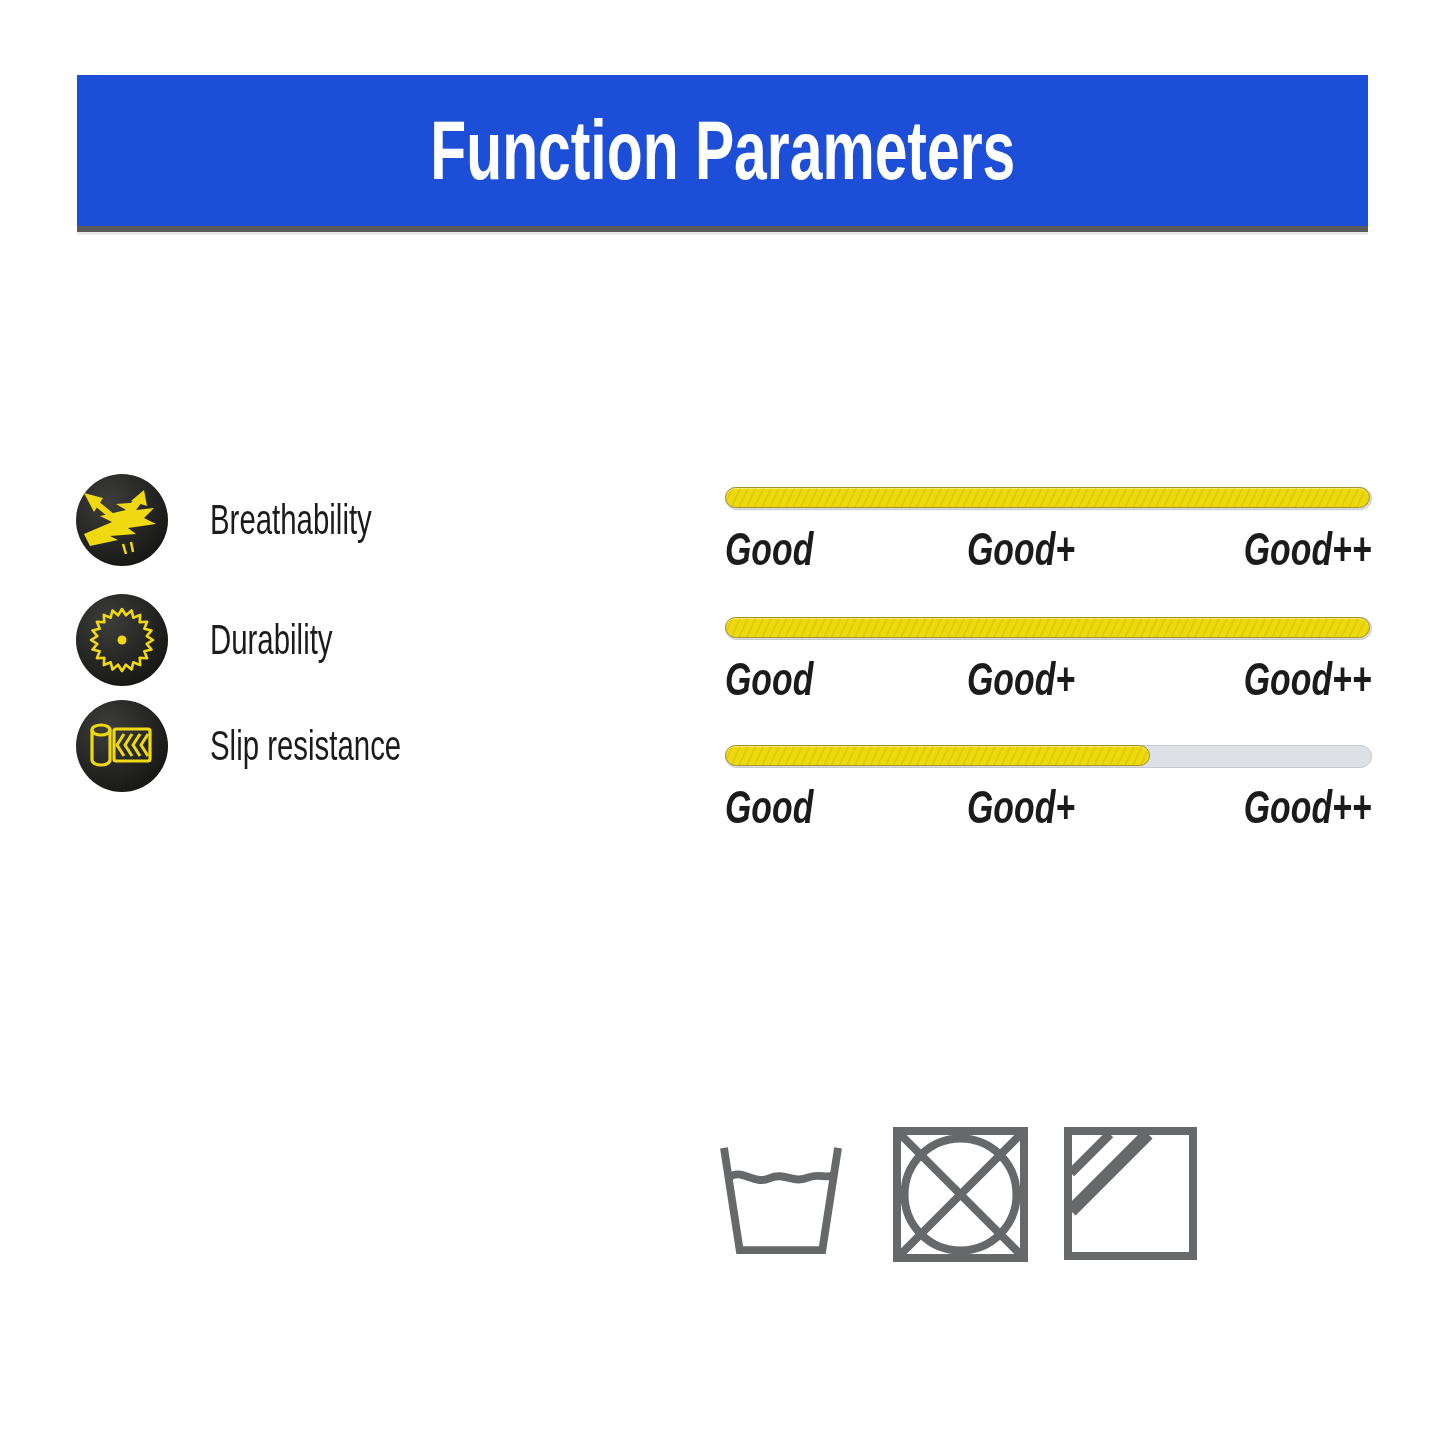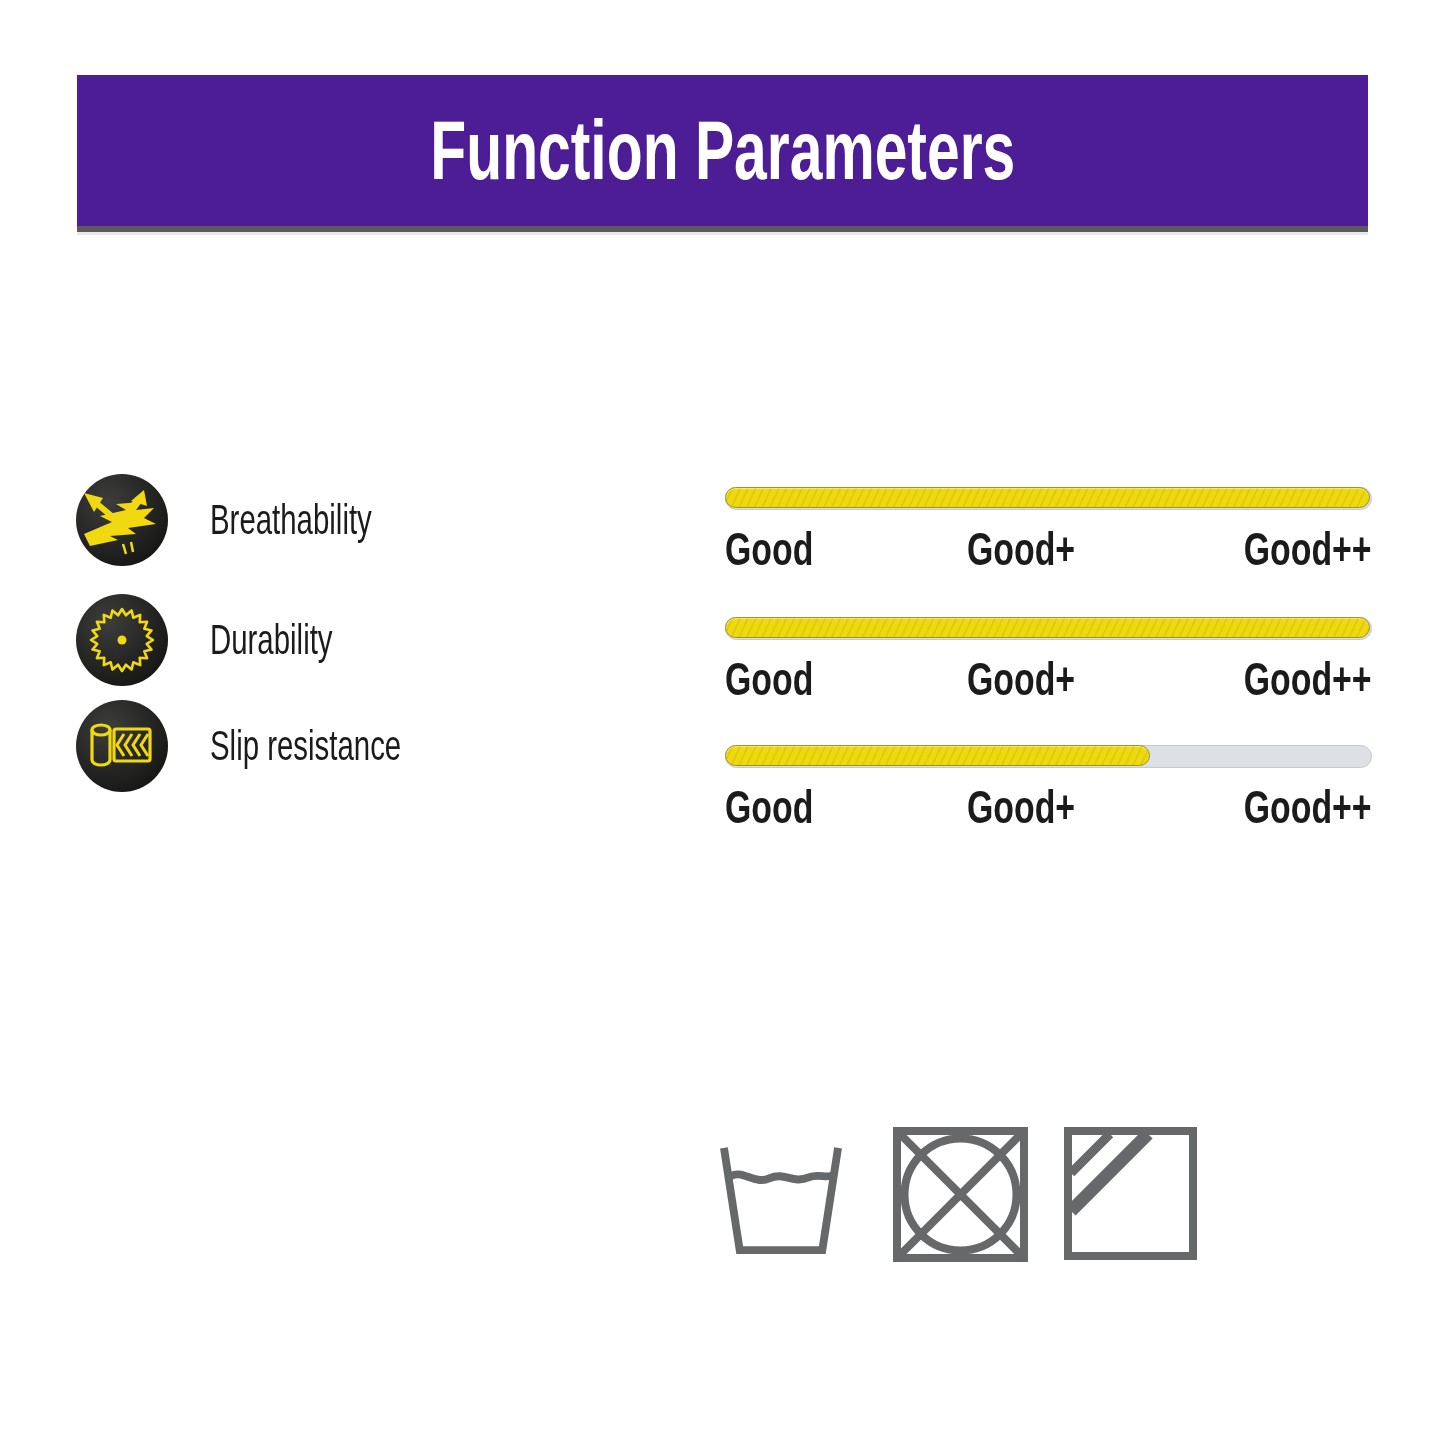--- a/index.html
+++ b/index.html
@@ -3,21 +3,21 @@
 <meta charset="utf-8">
 <style>
   html,body{margin:0;padding:0;background:#ffffff;}
   .canvas{
     position:relative;width:1445px;height:1445px;background:#ffffff;overflow:hidden;
     font-family:"Liberation Sans","DejaVu Sans",sans-serif;color:#1b1b1b;
   }
   
   .banner{
     position:absolute;left:77px;top:75px;width:1291px;height:151px;
-    background:#4c1d95;border-bottom:6px solid #5a5a5c;
+    background:#1d4ed8;border-bottom:6px solid #5a5a5c;
     box-shadow:0 3px 0 0 #e9e9e9;
     display:flex;align-items:center;justify-content:center;
   }
   .banner h1{
     margin:0;color:#ffffff;font-size:84px;font-weight:bold;letter-spacing:0px;
     transform:scaleX(0.70);transform-origin:center center;white-space:nowrap;
   }
   
   .param-icon{position:absolute;left:76px;width:92px;height:92px;}
   .param-label{
@@ -32,21 +32,21 @@
   .bar .fill{
     height:100%;border-radius:11px;box-sizing:border-box;
     background:repeating-linear-gradient(115deg,#eed90f 0 5px,#e1cc0b 5px 7px);
     border:1.5px solid #a29324;
     box-shadow:inset 0 1px 1px rgba(255,255,255,0.45);
     margin:-1.5px 0 0 -1.5px;
   }
   .scale{
     position:absolute;left:725px;width:647px;height:50px;
     display:flex;justify-content:space-between;align-items:flex-start;
-    font-size:47px;font-weight:bold;line-height:50px;white-space:nowrap;
+    font-size:47px;font-weight:bold;line-height:50px;white-space:nowrap;font-style:italic;
   }
   .scale .s-left  {transform:scaleX(0.72);transform-origin:left center;}
   .scale .s-mid   {transform:scaleX(0.72);transform-origin:center center;}
   .scale .s-right {transform:scaleX(0.72);transform-origin:right center;}
   
   .care{position:absolute;}
 </style>
 </head>
 <body>
 

